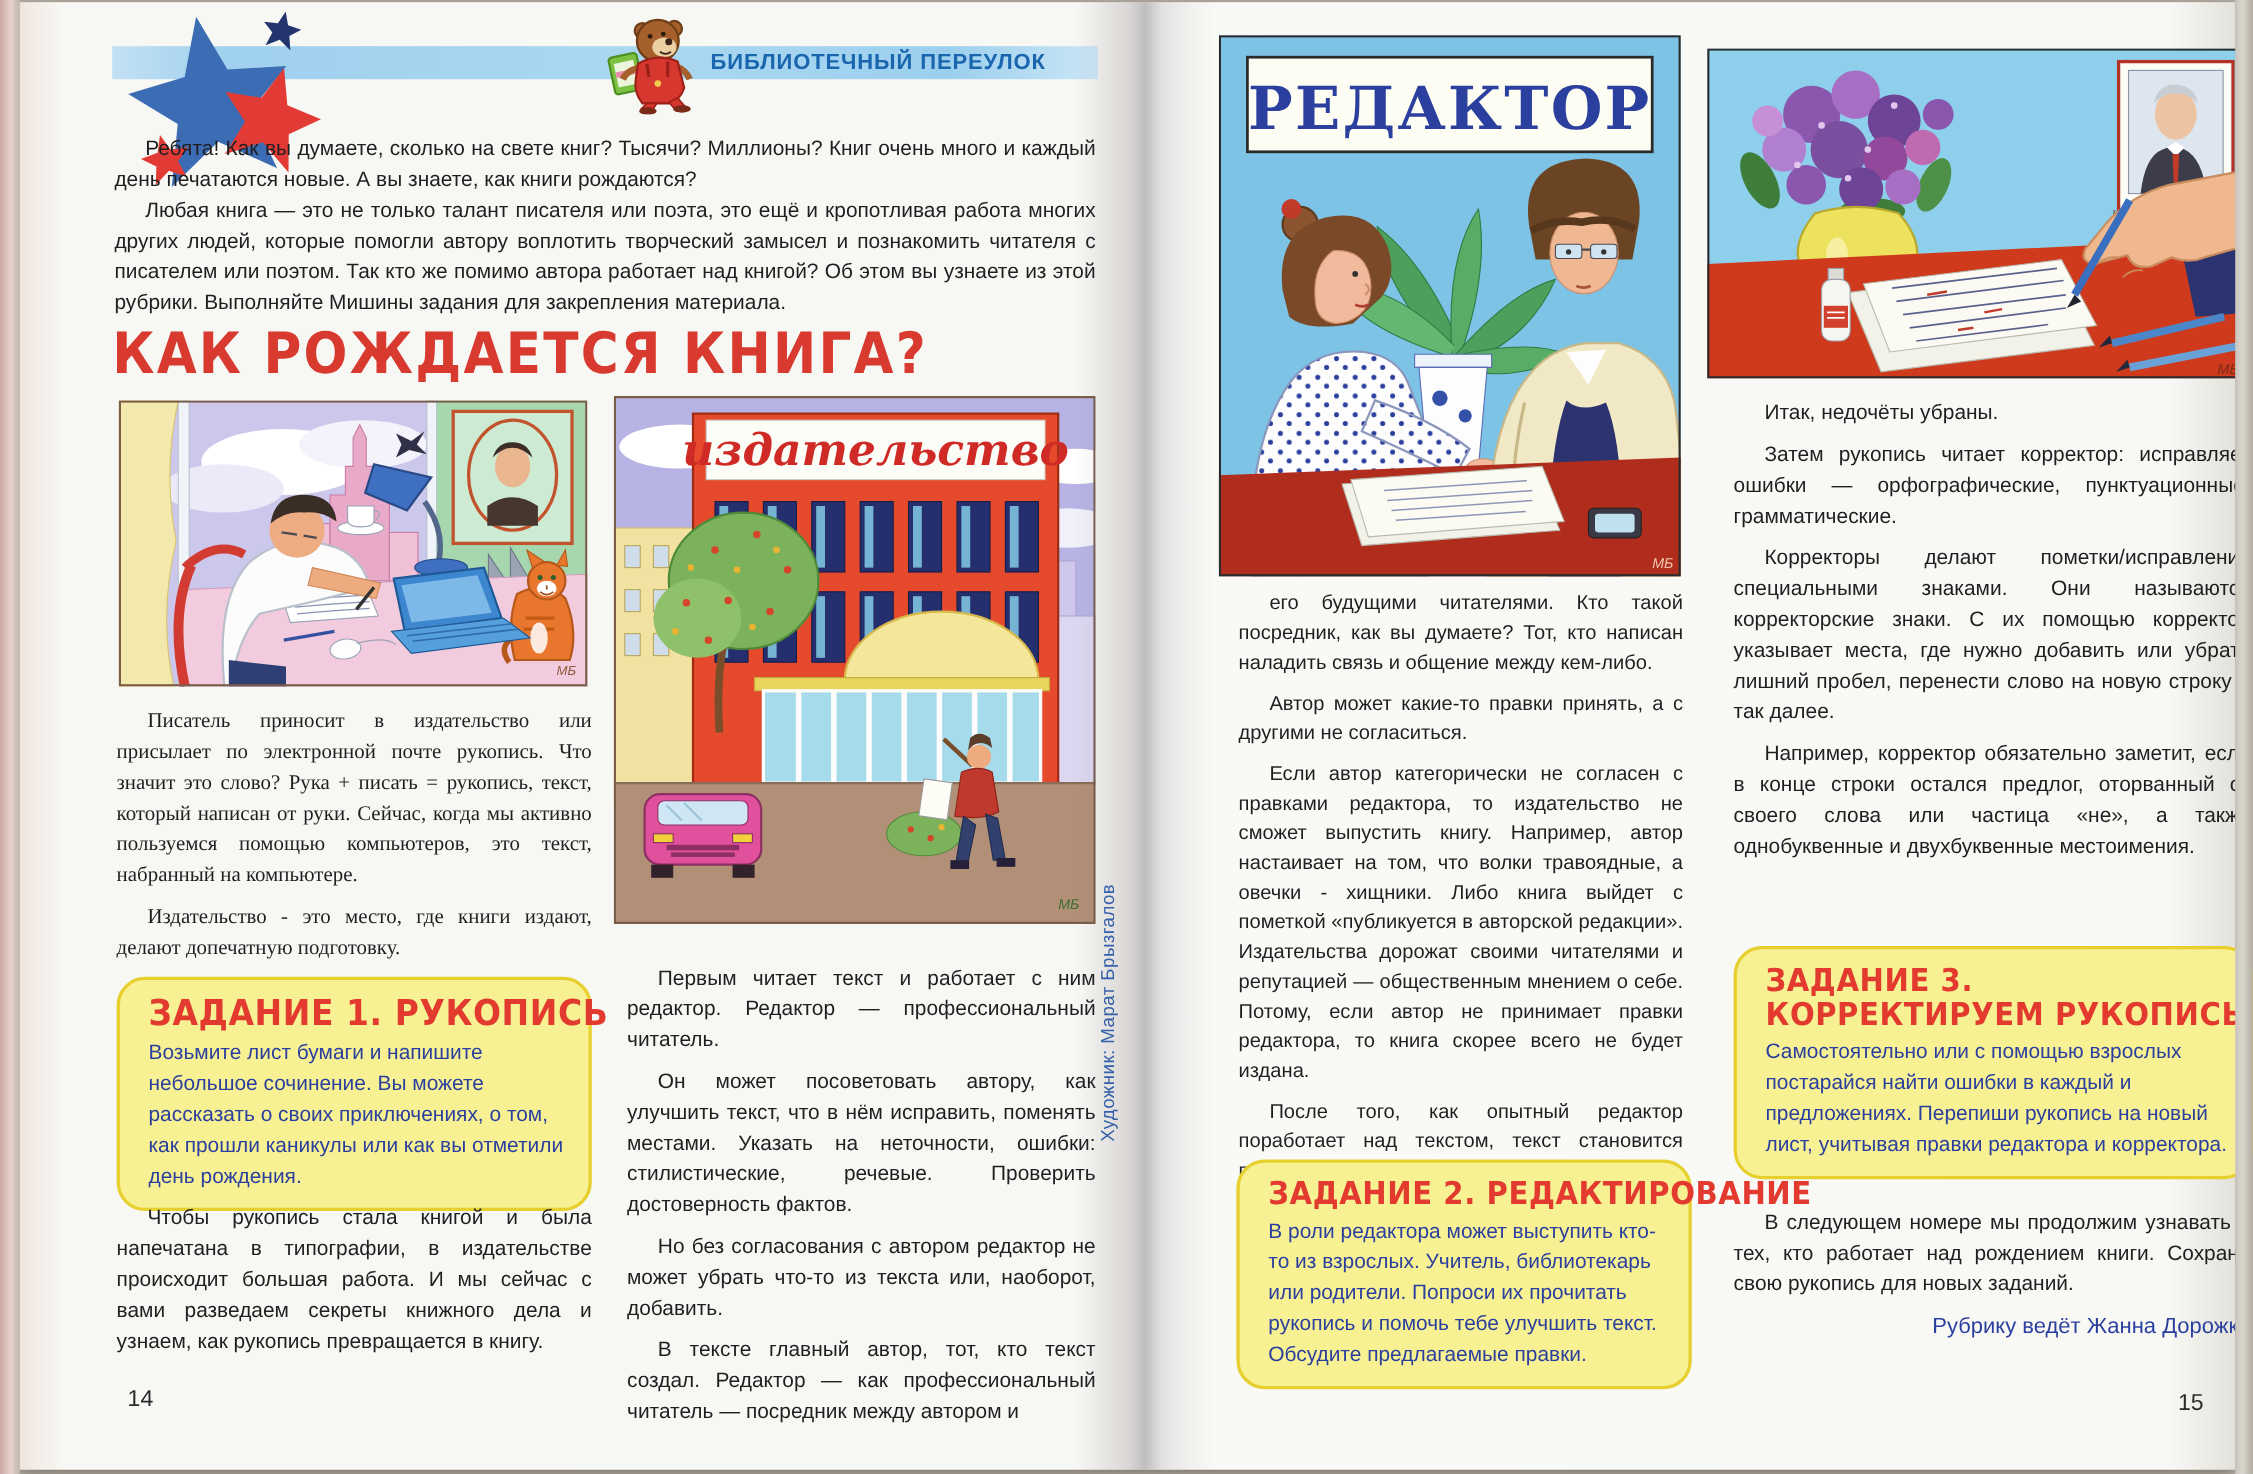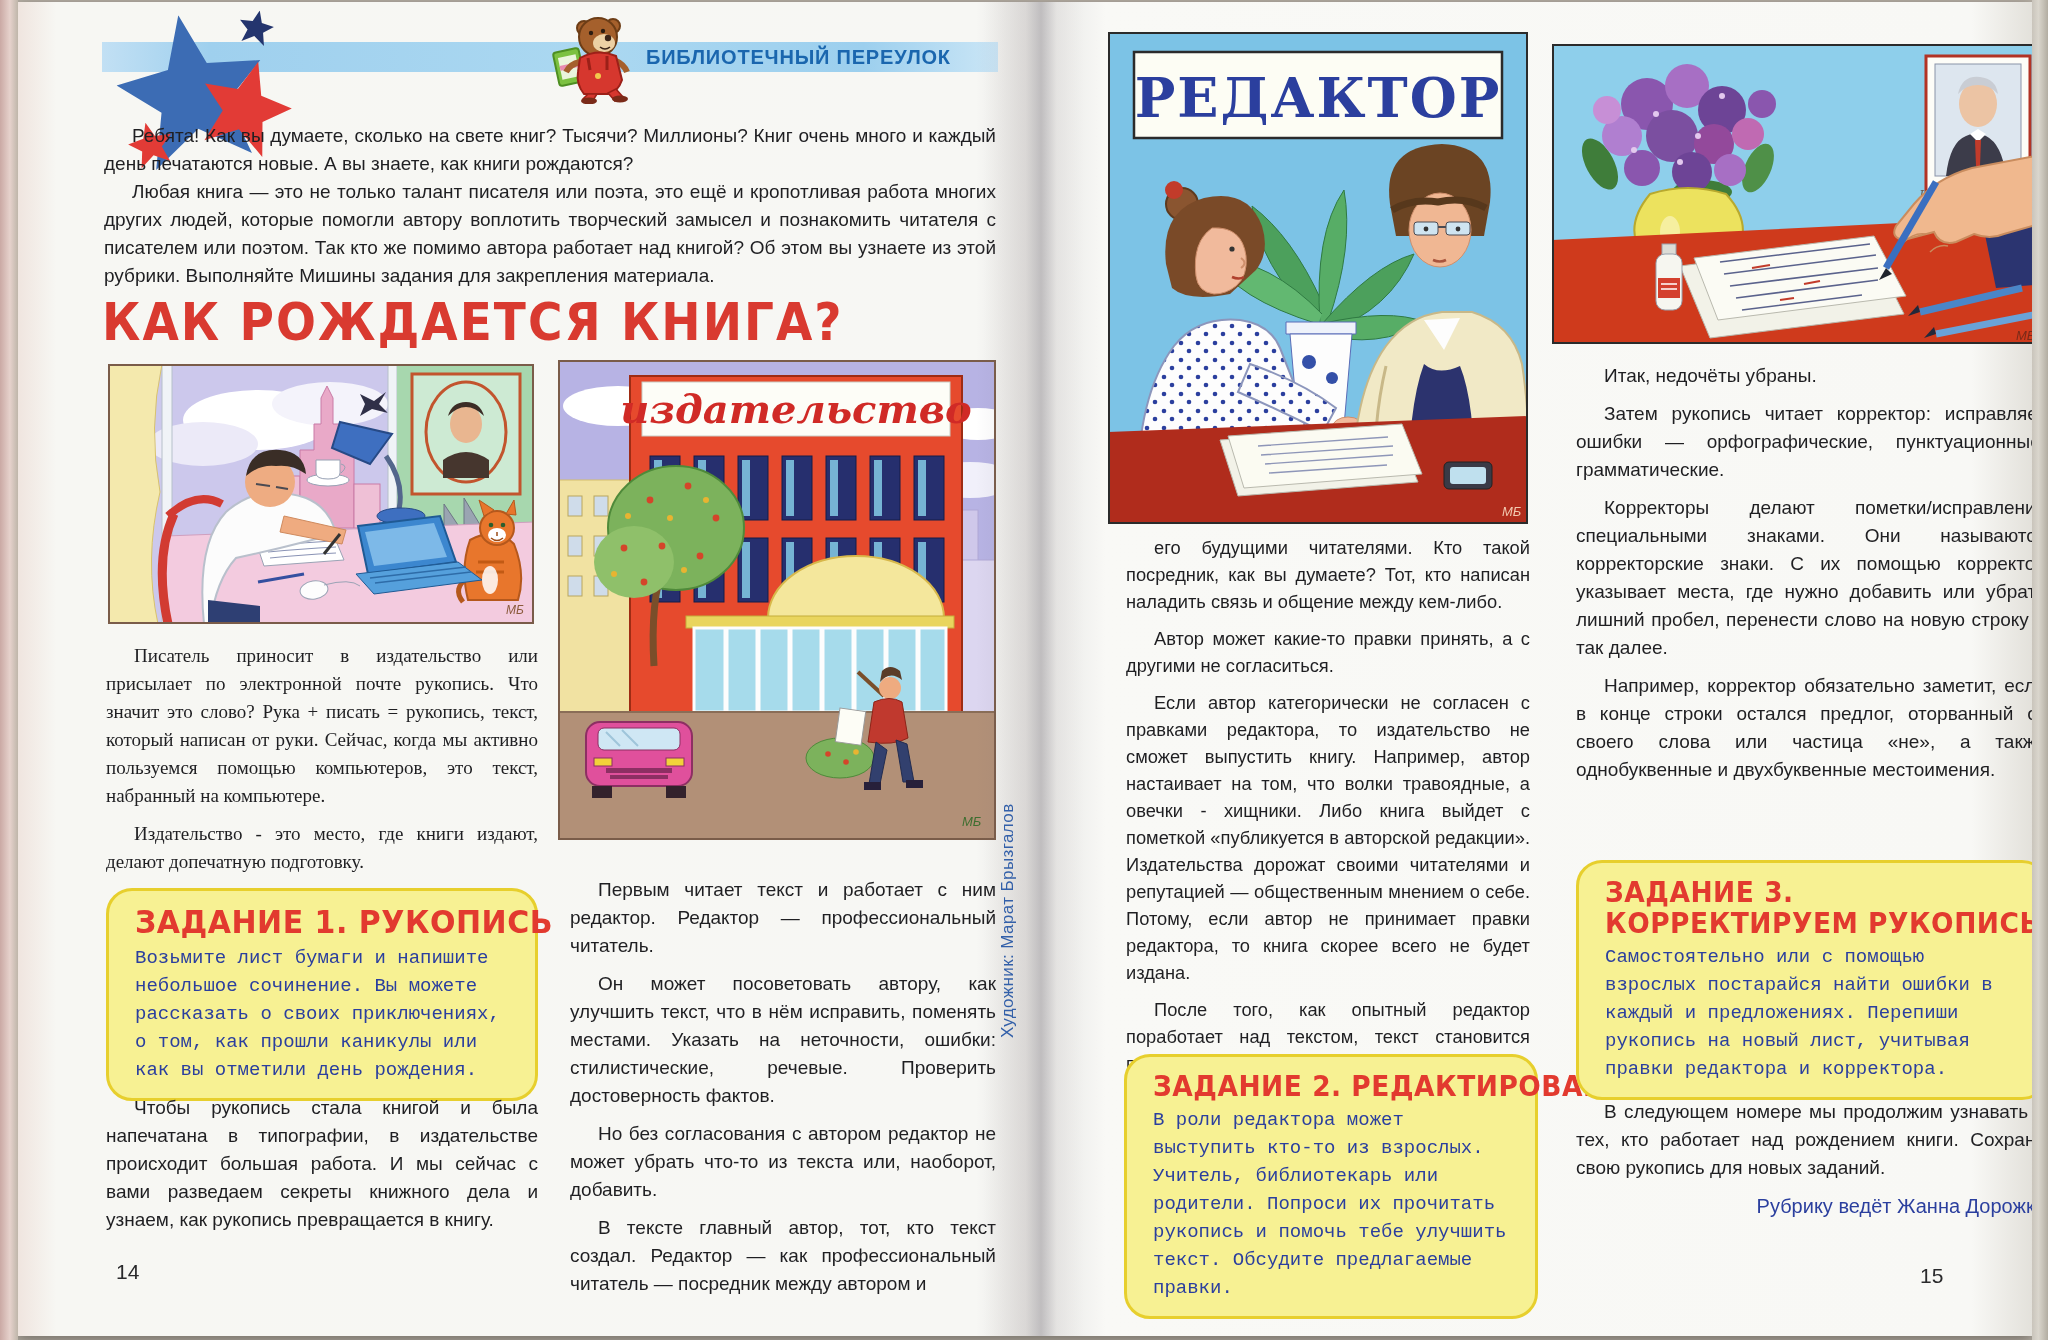--- a/index.html
+++ b/index.html
@@ -34,30 +34,30 @@
   .col1{left:90px;top:640px;width:432px;font-family:Liberation Serif, serif;}
   .col1b{left:90px;top:1092px;width:432px;}
   .col2{left:554px;top:874px;width:426px;}
   .rcol1{left:1110px;top:532px;width:404px;font-size:18.3px;line-height:27px;}
   .rcol2{left:1560px;top:360px;width:470px;}
   .closing{left:1560px;top:1096px;width:470px;}
 
   .task{position:absolute;background:#f7f193;border:3px solid #e7cf2d;border-radius:26px;padding:12px 20px 14px 26px;box-sizing:border-box;}
   .task-title{font-family:"DejaVu Sans",sans-serif;font-weight:bold;color:#e23a2f;font-size:30px;letter-spacing:.5px;transform:scaleY(1.08);transform-origin:top left;white-space:nowrap;margin:0 0 6px 0;}
   .task-title.small{font-size:26.5px;}
-  .task-body{font-size:19px;line-height:28px;color:#2b3f9e;margin:0;font-family:Liberation Mono, monospace;}
+  .task-body{font-size:19px;line-height:28px;color:#2b3f9e;margin:0;}
   .task1{left:90px;top:886px;width:432px;}
   .task2{left:1108px;top:1052px;width:414px;}
   .task3{left:1560px;top:858px;width:472px;}
   .task3 .task-title{margin-bottom:0;}
   .task3 .task-title:nth-child(2){margin-bottom:6px;}
 
   .pnum{font-size:21px;color:#2a2a2c;}
   .pn14{left:100px;top:1258px;}
-  .pn15{left:1904px;top:1262px;}
+  .pn15{left:1964px;top:1262px;}
 
   .artist-credit{left:982px;top:736px;height:300px;writing-mode:vertical-rl;transform:rotate(180deg);font-size:17px;color:#2d5fae;letter-spacing:.4px;white-space:nowrap;}
 
   .byline{margin-top:8px;text-align:right;color:#2b3f9e;font-size:20px;text-indent:0;}
 </style>
 </head>
 <body>
 
 <div class="sheet">
 

